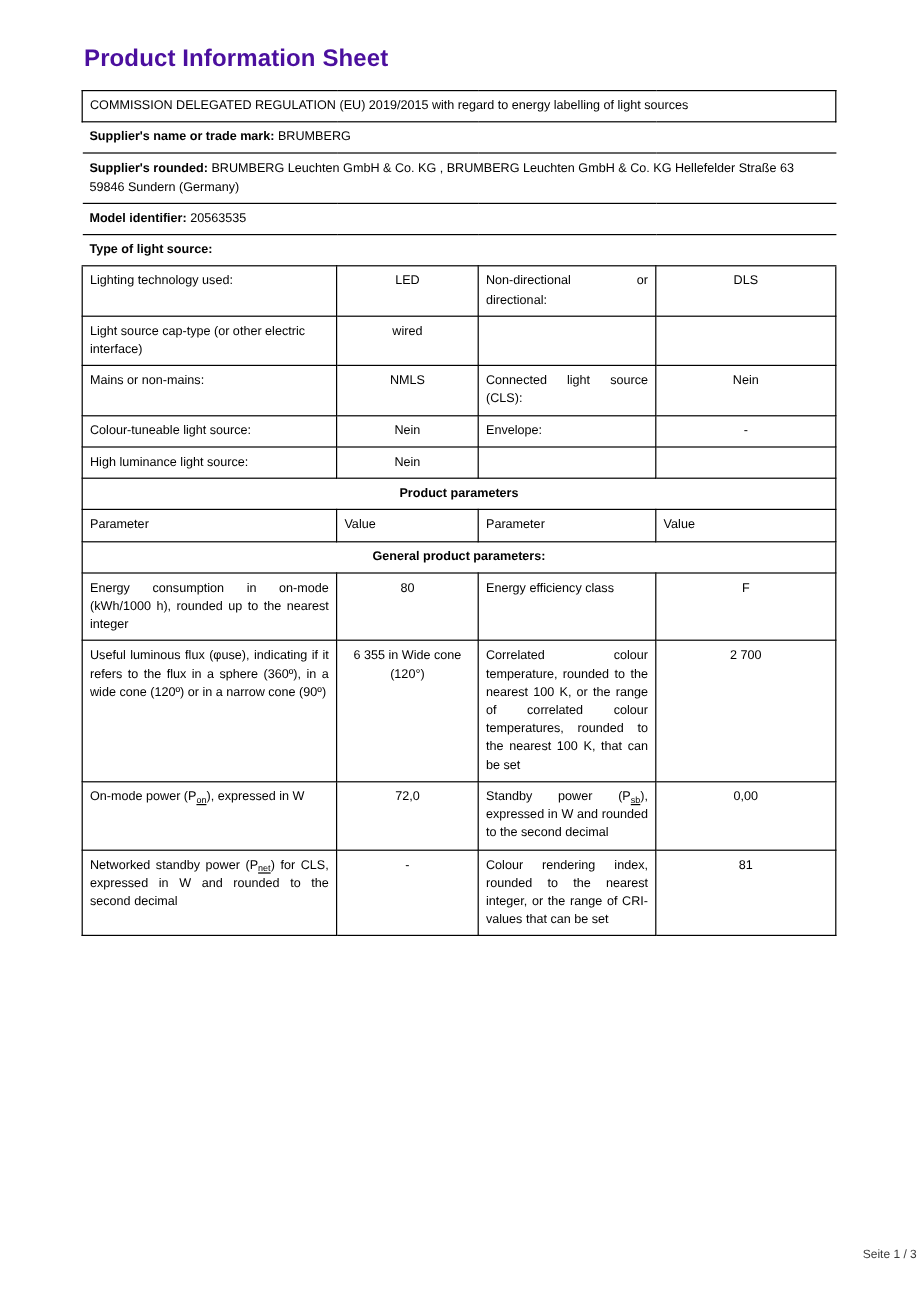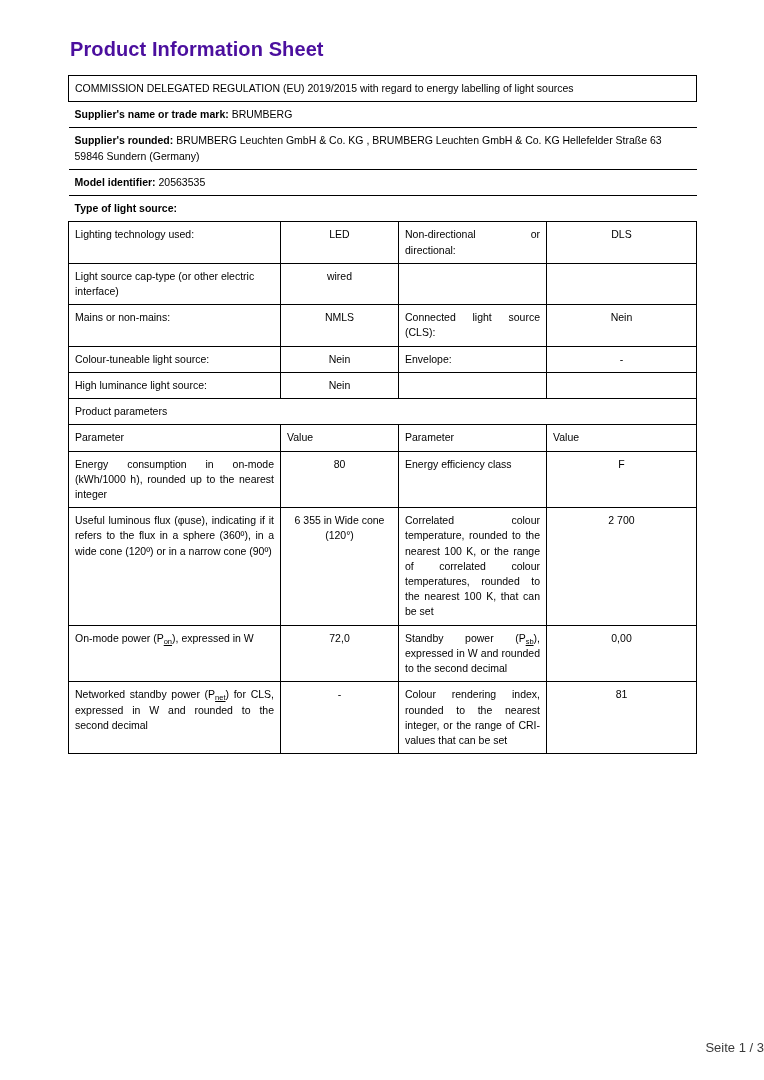--- a/index.html
+++ b/index.html
@@ -55,29 +55,30 @@
     text-align: justify;
     text-justify: inter-word;
   }
   .center {
     text-align: center;
   }
   .bold {
     font-weight: bold;
   }
   .sectionhdr {
-    font-weight: normal;
+    text-align: center;
+    font-weight: bold;
   }
   .footer {
     position: absolute;
     left: 0;
     top: 1002px;
     width: 696px;
     text-align: right;
-    font-size: 13px;
+    font-size: 10px;
     color: #3a3a3a;
   }
   sub {
     font-size: 7.5px;
     vertical-align: baseline;
     position: relative;
     bottom: -2px;
     text-decoration: underline;
   }
 </style>
@@ -166,20 +167,23 @@
       <td colspan="4" class="sectionhdr">Product parameters</td>
     </tr>
 
     <tr>
       <td>Parameter</td>
       <td>Value</td>
       <td>Parameter</td>
       <td>Value</td>
     </tr>
 
+    <tr>
+      <td colspan="4" class="sectionhdr">General product parameters:</td>
+    </tr>
 
     <tr>
       <td class="just">Energy consumption in on-mode (kWh/1000 h), rounded up to the nearest integer</td>
       <td class="center">80</td>
       <td class="just">Energy efficiency class</td>
       <td class="center">F</td>
     </tr>
 
     <tr>
       <td class="just">Useful luminous flux (φuse), indicating if it refers to the flux in a sphere (360º), in a wide cone (120º) or in a narrow cone (90º)</td>

